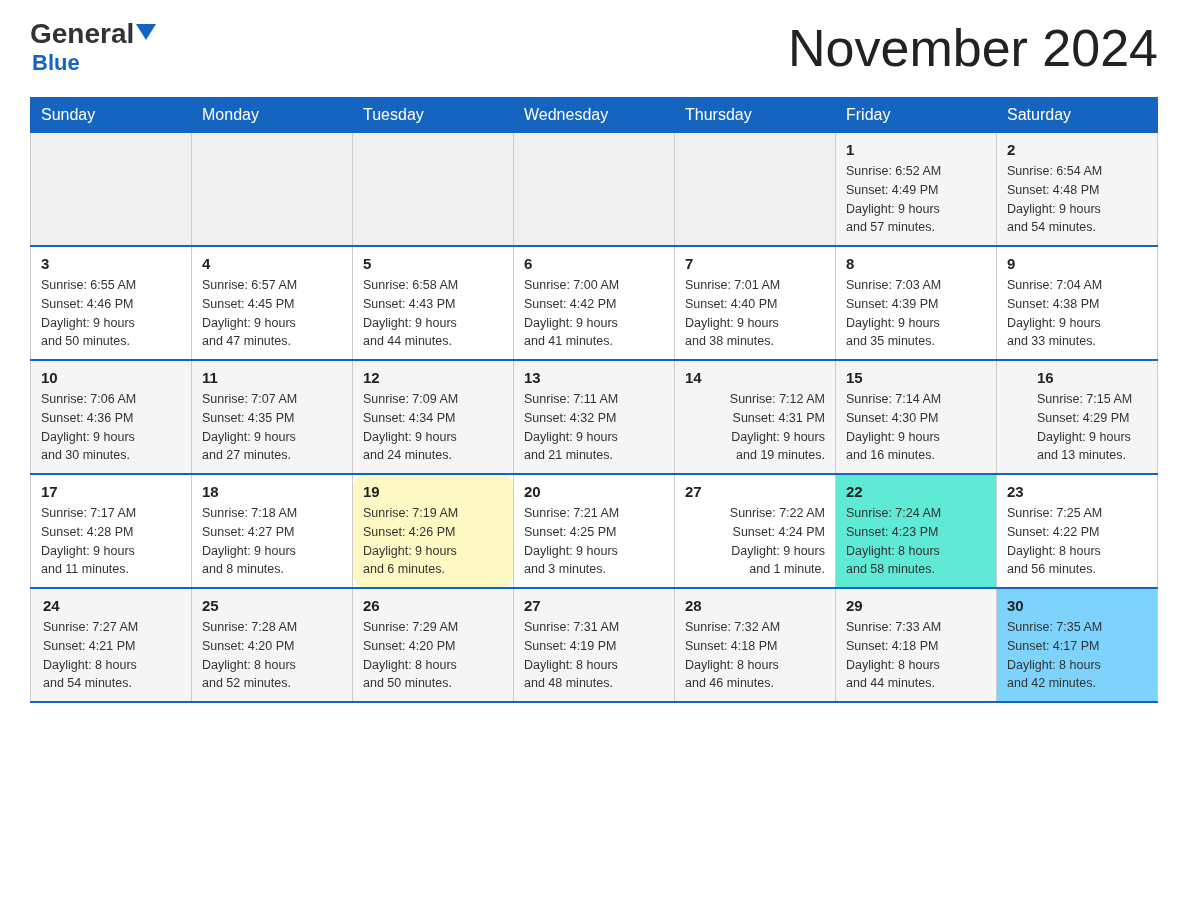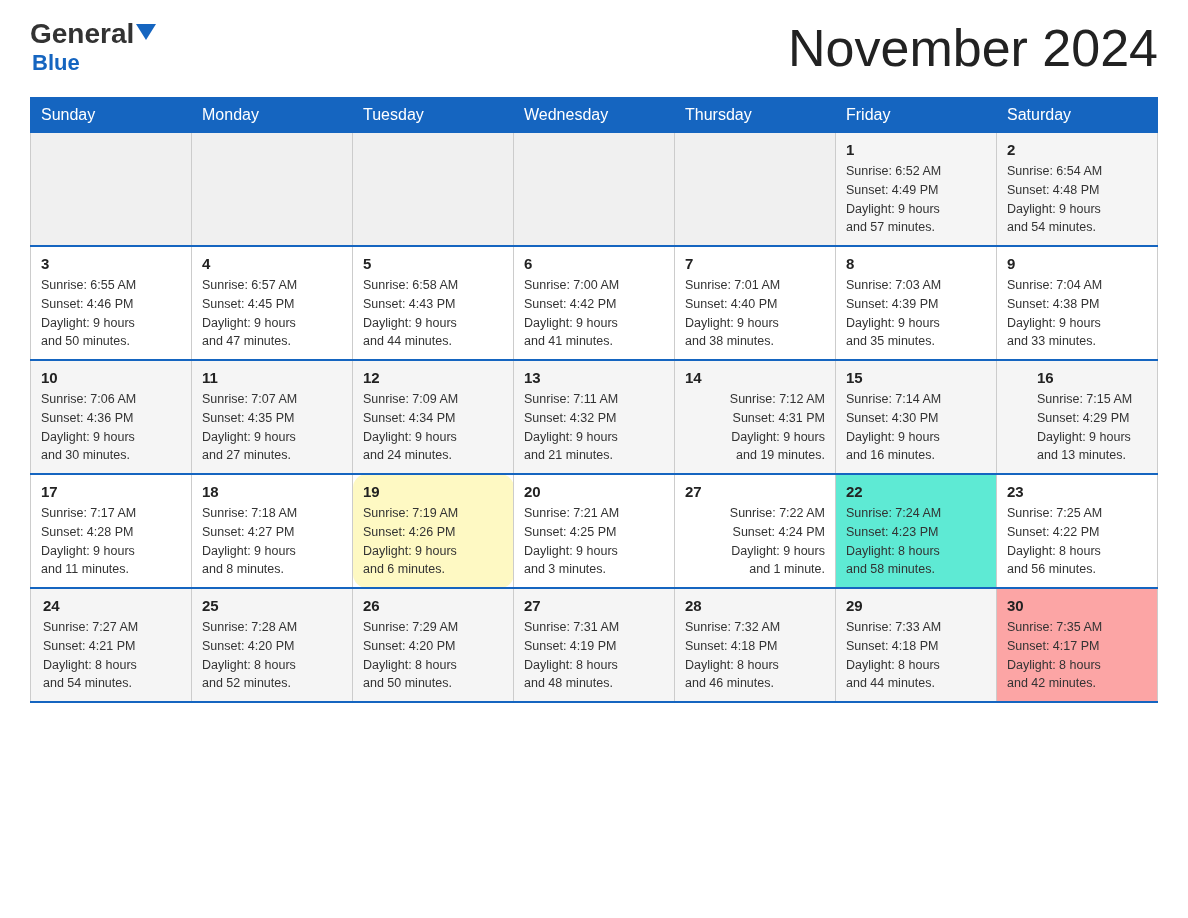--- a/index.html
+++ b/index.html
@@ -352,21 +352,21 @@
 Daylight: 8 hours
 and 46 minutes.</div>
         </td>
         <td style="background: rgb(245, 245, 245);">
           <span class="day-number">29</span>
           <div class="day-info" style="white-space: pre-line;">Sunrise: 7:33 AM
 Sunset: 4:18 PM
 Daylight: 8 hours
 and 44 minutes.</div>
         </td>
-        <td style="background: #fca5a5;">
+        <td style="background: #7dd3fc;">
           <span class="day-number">30</span>
           <div class="day-info" style="white-space: pre-line;">Sunrise: 7:35 AM
 Sunset: 4:17 PM
 Daylight: 8 hours
 and 42 minutes.</div>
         </td>
       </tr>
     </tbody>
 </table>
 

